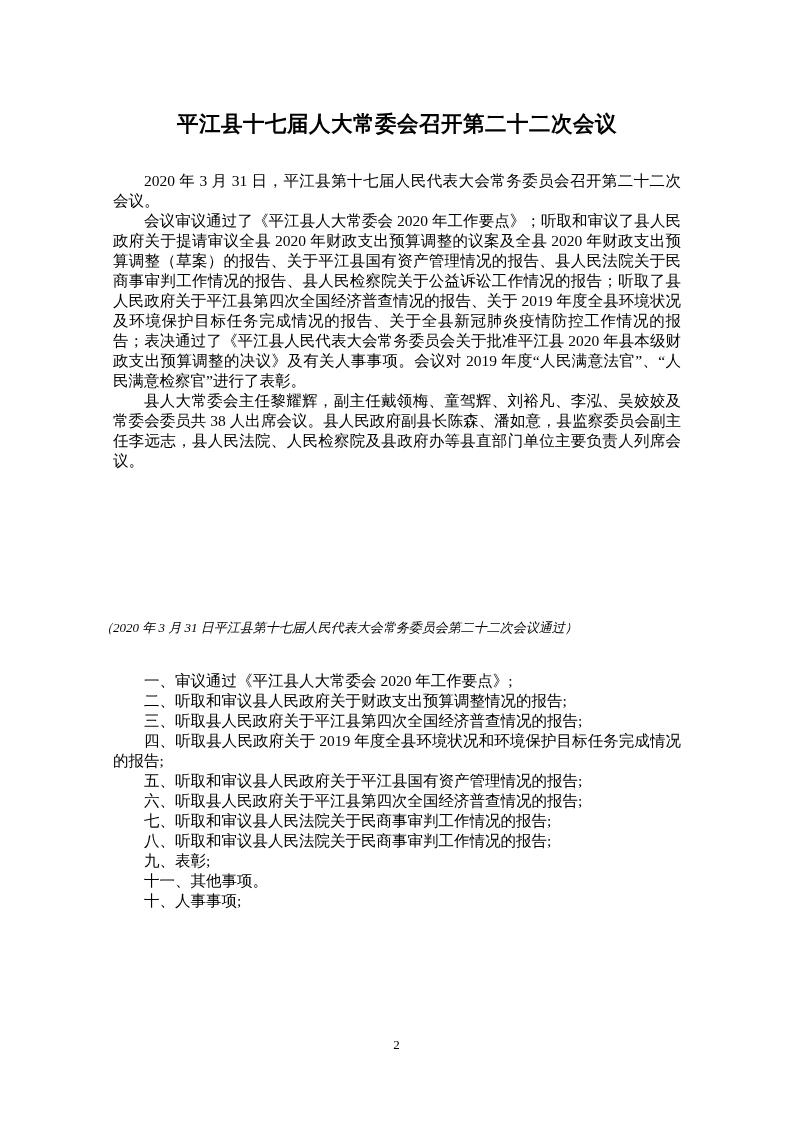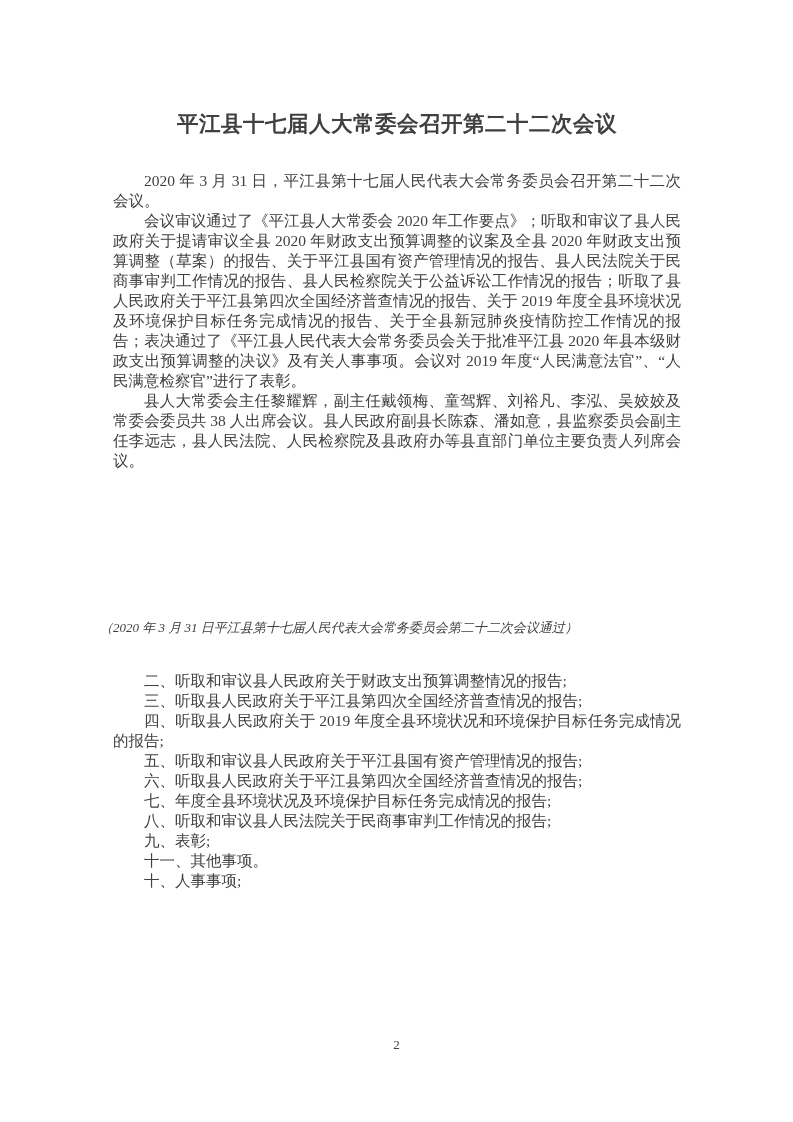--- a/index.html
+++ b/index.html
@@ -5,21 +5,21 @@
   html, body {
     margin: 0;
     padding: 0;
     background: #ffffff;
   }
   .page {
     position: relative;
     width: 793px;
     height: 1122px;
     background: #ffffff;
-    color: #404040;
+    color: #000000;
     font-family: "Liberation Serif", serif;
     overflow: hidden;
   }
   .doc-title {
     position: absolute;
     left: 113px;
     width: 568px;
     margin: 0;
     text-align: center;
     font-family: "Liberation Sans", sans-serif;
@@ -76,26 +76,27 @@
   <div class="body-block body-1">
     <p>2020 年 3 月 31 日，平江县第十七届人民代表大会常务委员会召开第二十二次会议。</p>
     <p>会议审议通过了《平江县人大常委会 2020 年工作要点》；听取和审议了县人民政府关于提请审议全县 2020 年财政支出预算调整的议案及全县 2020 年财政支出预算调整（草案）的报告、关于平江县国有资产管理情况的报告、县人民法院关于民商事审判工作情况的报告、县人民检察院关于公益诉讼工作情况的报告；听取了县人民政府关于平江县第四次全国经济普查情况的报告、关于 2019 年度全县环境状况及环境保护目标任务完成情况的报告、关于全县新冠肺炎疫情防控工作情况的报告；表决通过了《平江县人民代表大会常务委员会关于批准平江县 2020 年县本级财政支出预算调整的决议》及有关人事事项。会议对 2019 年度“人民满意法官”、“人民满意检察官”进行了表彰。</p>
     <p>县人大常委会主任黎耀辉，副主任戴领梅、童驾辉、刘裕凡、李泓、吴姣姣及常委会委员共 38 人出席会议。县人民政府副县长陈森、潘如意，县监察委员会副主任李远志，县人民法院、人民检察院及县政府办等县直部门单位主要负责人列席会议。</p>
   </div>
 
 
   <div class="subtitle">（2020 年 3 月 31 日平江县第十七届人民代表大会常务委员会第二十二次会议通过）</div>
 
   <div class="body-block agenda">
+    <p>一、审议通过《平江县人大常委会 2020 年工作要点》;</p>
     <p>二、听取和审议县人民政府关于财政支出预算调整情况的报告;</p>
     <p>三、听取县人民政府关于平江县第四次全国经济普查情况的报告;</p>
     <p>四、听取县人民政府关于 2019 年度全县环境状况和环境保护目标任务完成情况的报告;</p>
     <p>五、听取和审议县人民政府关于平江县国有资产管理情况的报告;</p>
     <p>六、听取县人民政府关于平江县第四次全国经济普查情况的报告;</p>
-    <p>七、年度全县环境状况及环境保护目标任务完成情况的报告;</p>
+    <p>七、听取和审议县人民法院关于民商事审判工作情况的报告;</p>
     <p>八、听取和审议县人民法院关于民商事审判工作情况的报告;</p>
     <p>九、表彰;</p>
     <p>十一、其他事项。</p>
     <p>十、人事事项;</p>
   </div>
 
   <div class="page-number">2</div>
 
 </div>
 

